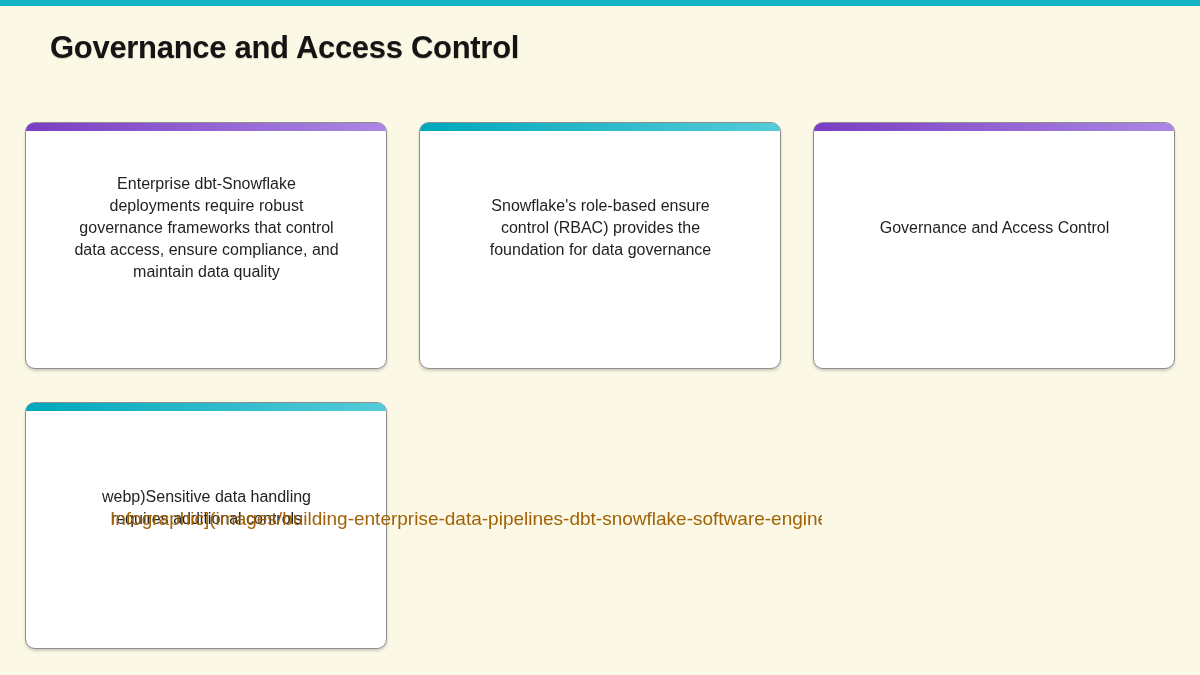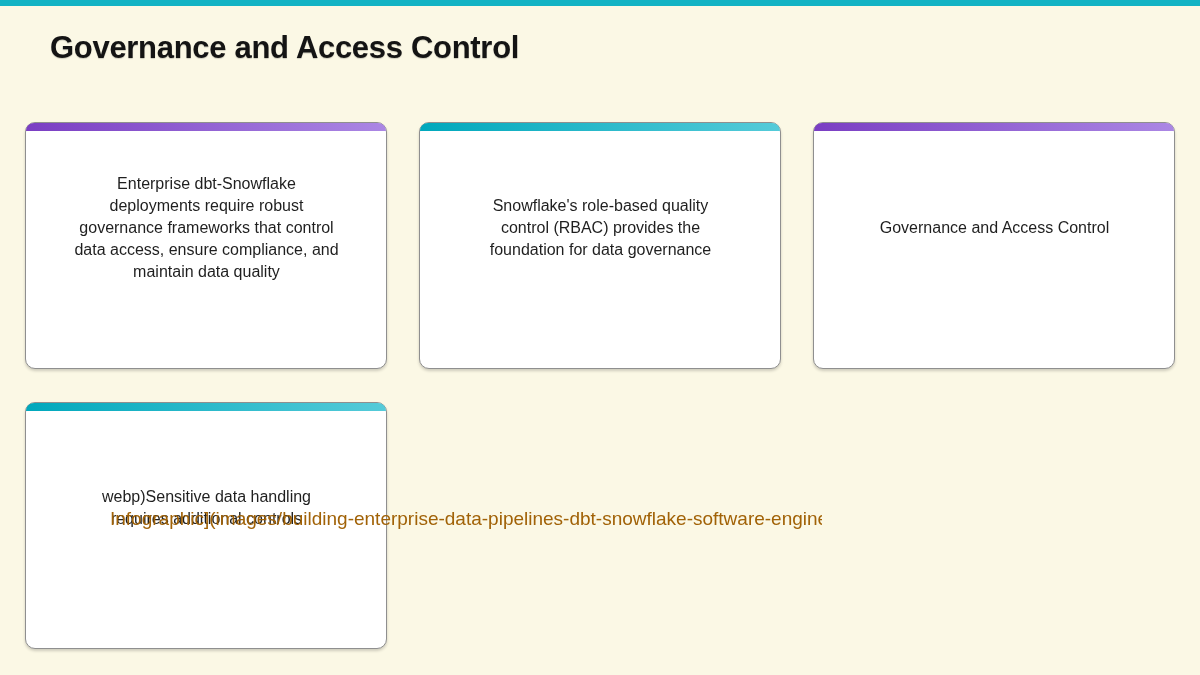--- a/index.html
+++ b/index.html
@@ -87,21 +87,21 @@
 deployments require robust
 governance frameworks that control
 data access, ensure compliance, and
 maintain data quality</p>
       </div>
     </div>
 
     <div class="card" data-accent="teal">
       <div class="card-accent"></div>
       <div class="card-body">
-        <p class="card-text">Snowflake's role-based quality
+        <p class="card-text">Snowflake's role-based ensure
 control (RBAC) provides the
 foundation for data governance</p>
       </div>
     </div>
 
 
 
     <div class="card" data-accent="purple">
       <div class="card-accent"></div>
       <div class="card-body">

